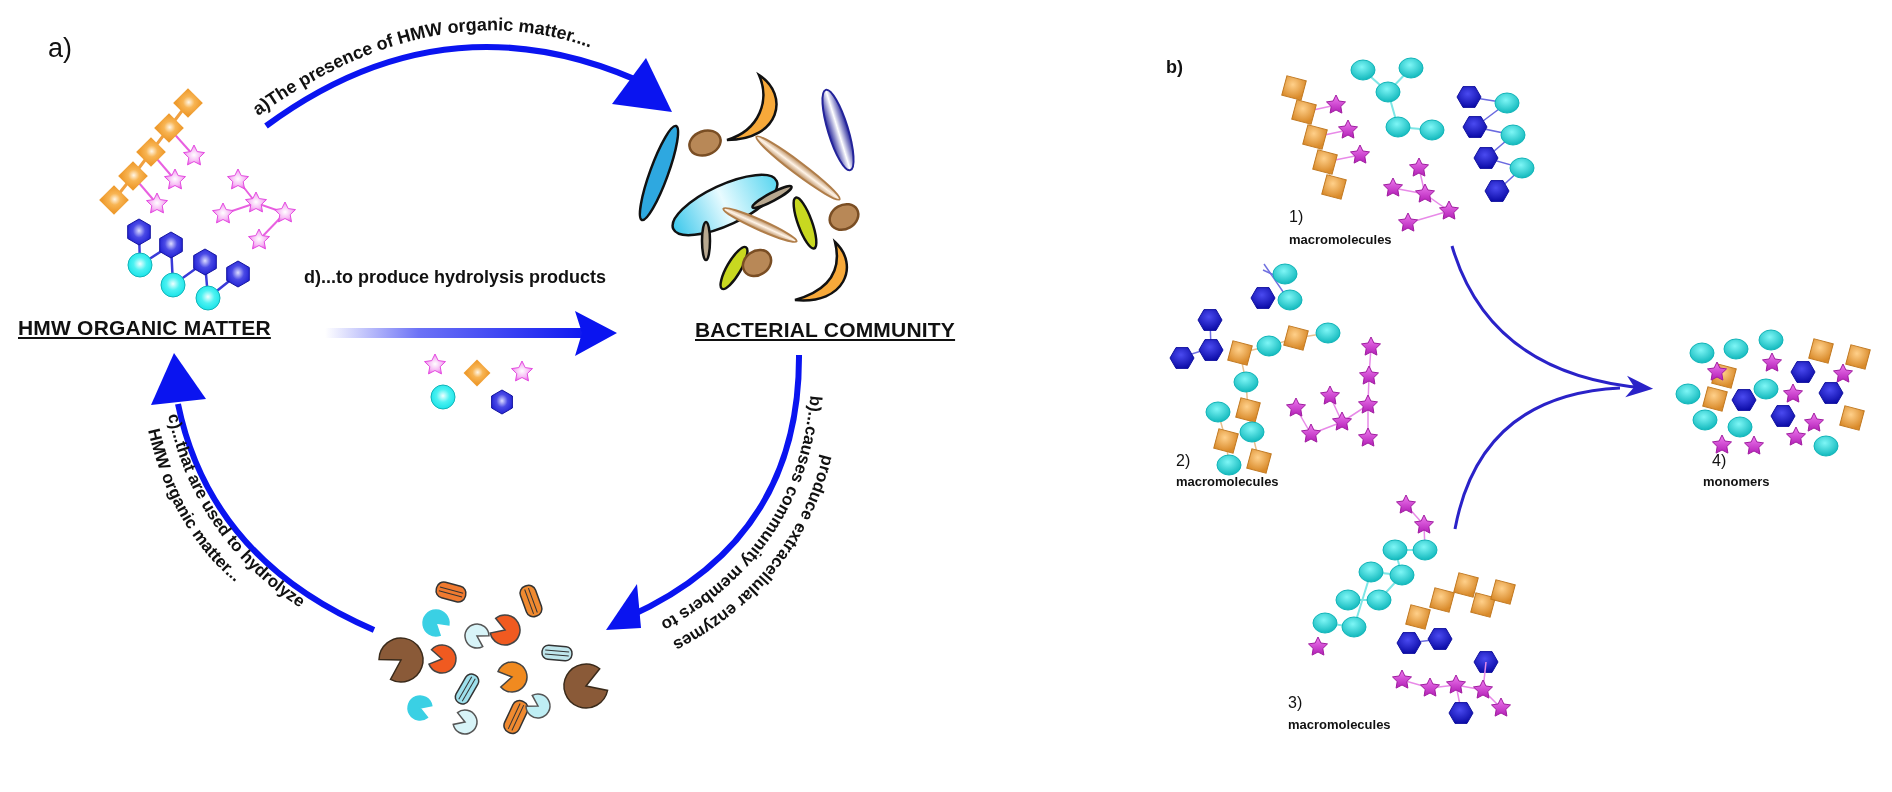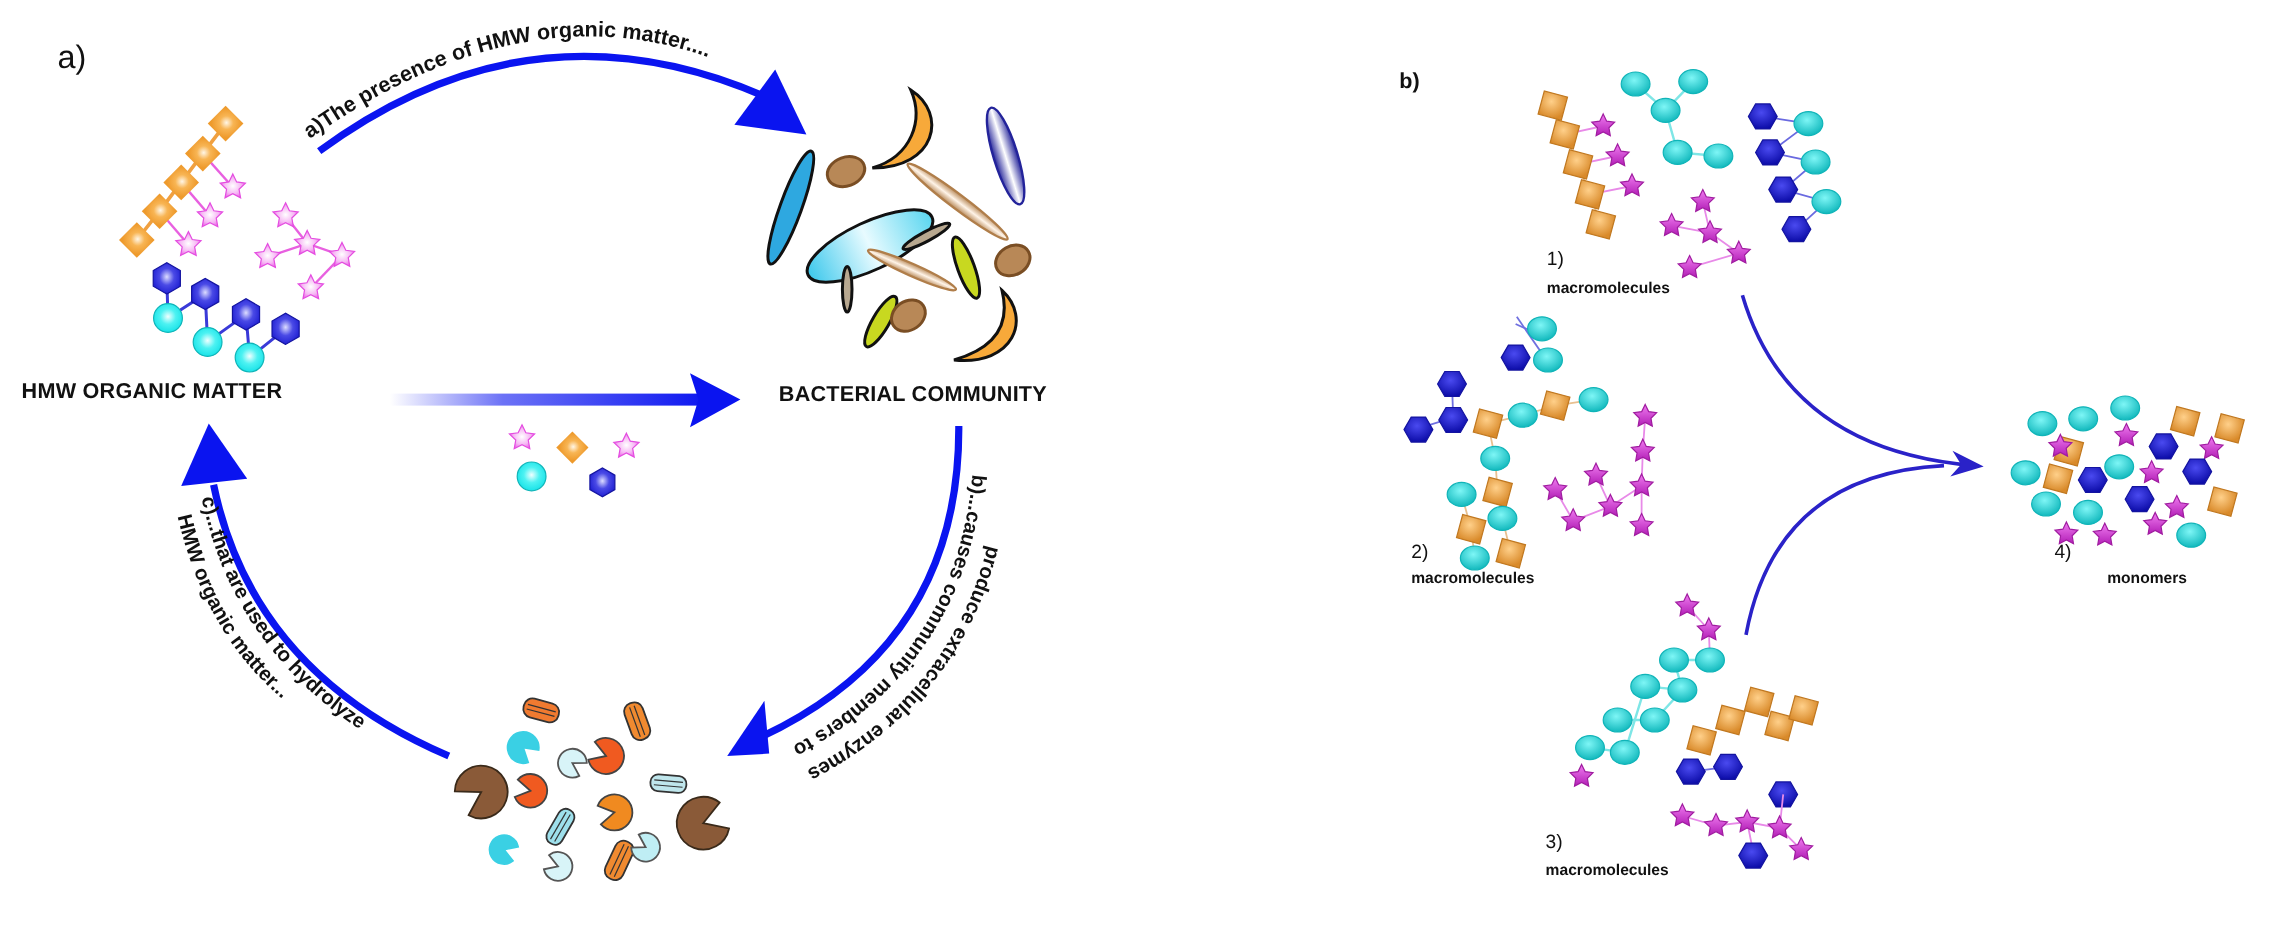--- a/index.html
+++ b/index.html
@@ -1,21 +1,21 @@
 <!DOCTYPE html>
 <html><head>
 <meta charset="utf-8">
 <style>
   html, body { margin: 0; padding: 0; background: #ffffff; }
   body { width: 1892px; height: 792px; position: relative; overflow: hidden; font-family: "Liberation Sans", sans-serif; }
   #stage { position: absolute; left: 0; top: 0; width: 1892px; height: 792px; }
   .lbl { position: absolute; color: #111; white-space: nowrap; }
   .panel-tag-a { left: 48px; top: 33px; font-size: 27px; font-weight: normal; }
   .panel-tag-b { left: 1166px; top: 57px; font-size: 18px; font-weight: bold; }
-  .node-title { font-size: 18px; font-weight: bold; letter-spacing: 0.2px; }
+  .node-title { font-size: 21px; font-weight: bold; letter-spacing: 0.2px; text-decoration: underline; }
   .step-text { font-size: 18px; font-weight: bold; line-height: 24px; text-align: center; }
   .num { font-size: 16px; font-weight: normal; }
   .mm { font-size: 13px; font-weight: bold; }
 </style>
 </head>
 <body>
 
 <div id="stage">
 <svg id="svg" width="1892" height="792" viewBox="0 0 1892 792" xmlns="http://www.w3.org/2000/svg">
   <defs>
@@ -347,26 +347,27 @@
       </g>
   <g>
     <path d="M1452,246 Q1490,375 1645,388" fill="none" stroke="#2a22c8" stroke-width="3" marker-end="url(#mkB)"></path>
     <path d="M1455,529 Q1480,395 1620,388" fill="none" stroke="#2a22c8" stroke-width="3"></path>
   </g>
 </svg>
 
 
 <div class="lbl panel-tag-a">a)</div>
 <div class="lbl node-title" style="left:18px; top:316px;">HMW ORGANIC MATTER</div>
-<div class="lbl node-title" style="left:649px; top:318px;">BACTERIAL COMMUNITY</div>
+<div class="lbl node-title" style="left:695px; top:318px;">BACTERIAL COMMUNITY</div>
 <div class="lbl step-text" style="left:304px; top:265px;">
+  <div>d)...to produce hydrolysis products</div>
 </div>
 
 <div class="lbl panel-tag-b">b)</div>
 <div class="lbl num" style="left:1289px; top:208px;">1)</div>
 <div class="lbl mm" style="left:1289px; top:232px;">macromolecules</div>
 <div class="lbl num" style="left:1176px; top:452px;">2)</div>
 <div class="lbl mm" style="left:1176px; top:474px;">macromolecules</div>
 <div class="lbl num" style="left:1288px; top:694px;">3)</div>
 <div class="lbl mm" style="left:1288px; top:717px;">macromolecules</div>
 <div class="lbl num" style="left:1712px; top:452px;">4)</div>
-<div class="lbl mm" style="left:1756px; top:474px;text-align:right;">monomers</div>
+<div class="lbl mm" style="left:1703px; top:474px;text-align:right;">monomers</div>
 </div>
 
 </body></html>

